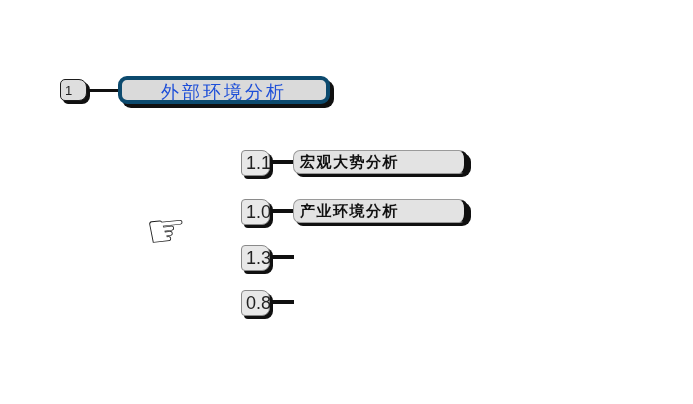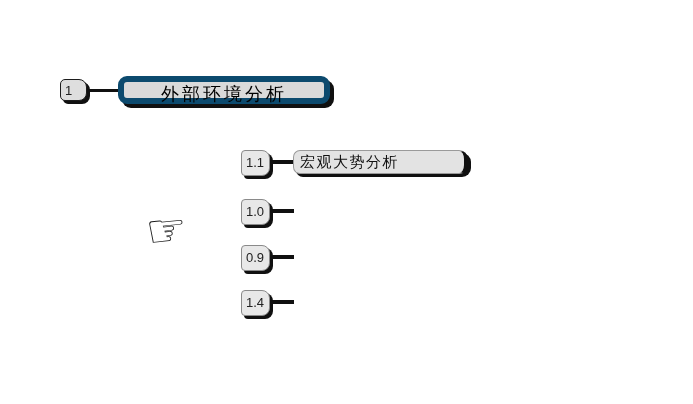--- a/index.html
+++ b/index.html
@@ -37,28 +37,28 @@
     left: 86px; top: 89px;
     width: 34px; height: 3px;
     background: #101010;
     z-index: 1;
   }
   .root-label-box {
     position: absolute;
     left: 118px; top: 76px;
     width: 212px; height: 28px;
     background: #dadada;
-    border: 6px solid #0c4a6e;
+    border: 4px solid #0c4a6e;
     border-radius: 9px;
     box-shadow: 4px 4px 0 #101010;
     box-sizing: border-box;
     text-align: center;
     font-size: 18px;
     letter-spacing: 3px;
-    color: #000000;
+    color: #1d4ed8;
     line-height: 24px;
     z-index: 2;
   }
 
   
   .pointer-hand {
     position: absolute;
     left: 146px; top: 207px;
     font-size: 46px;
     line-height: 46px;
@@ -71,21 +71,21 @@
   .child-row { position: absolute; left: 0; width: 693px; height: 30px; }
   .child-num-box {
     position: absolute;
     left: 241px; top: 0;
     width: 29px; height: 26px;
     background: #e8e8e8;
     border: 1px solid #8a8a8a;
     border-radius: 4px 8px 8px 4px;
     box-shadow: 3px 3px 0 #101010;
     box-sizing: border-box;
-    font-size: 13px;
+    font-size: 18px;
     color: #222;
     line-height: 24px;
     padding-left: 4px;
     z-index: 2;
   }
   .child-connector {
     position: absolute;
     left: 268px; top: 10px;
     width: 26px; height: 4px;
     background: #101010;
@@ -95,21 +95,21 @@
     position: absolute;
     left: 293px; top: 0;
     width: 175px; height: 24px;
     background: #e3e3e3;
     border: 1px solid #9a9a9a;
     border-right: 4px solid #101010;
     border-radius: 7px 9px 9px 7px;
     box-shadow: 3px 3px 0 #101010;
     box-sizing: border-box;
     font-size: 15px;
-    font-weight: normal;
+    font-weight: bold;
     letter-spacing: 1.5px;
     color: #101010;
     line-height: 21px;
     padding-left: 6px;
     z-index: 2;
     white-space: nowrap;
   }
 </style>
 </head>
 <body>
@@ -124,25 +124,26 @@
 
   <div class="child-row" style="top:150px">
     <div class="child-num-box">1.1</div>
     <div class="child-connector"></div>
     <div class="child-label-box">宏观大势分析</div>
   </div>
 
   <div class="child-row" style="top:199px">
     <div class="child-num-box">1.0</div>
     <div class="child-connector"></div>
+    <div class="child-label-box">产业环境分析</div>
   </div>
 
   <div class="child-row" style="top:245px">
-    <div class="child-num-box">0.9</div>
+    <div class="child-num-box">1.3</div>
     <div class="child-connector"></div>
   </div>
 
   <div class="child-row" style="top:290px">
-    <div class="child-num-box">1.4</div>
+    <div class="child-num-box">0.8</div>
     <div class="child-connector"></div>
   </div>
 
 </div>
 
 </body></html>

